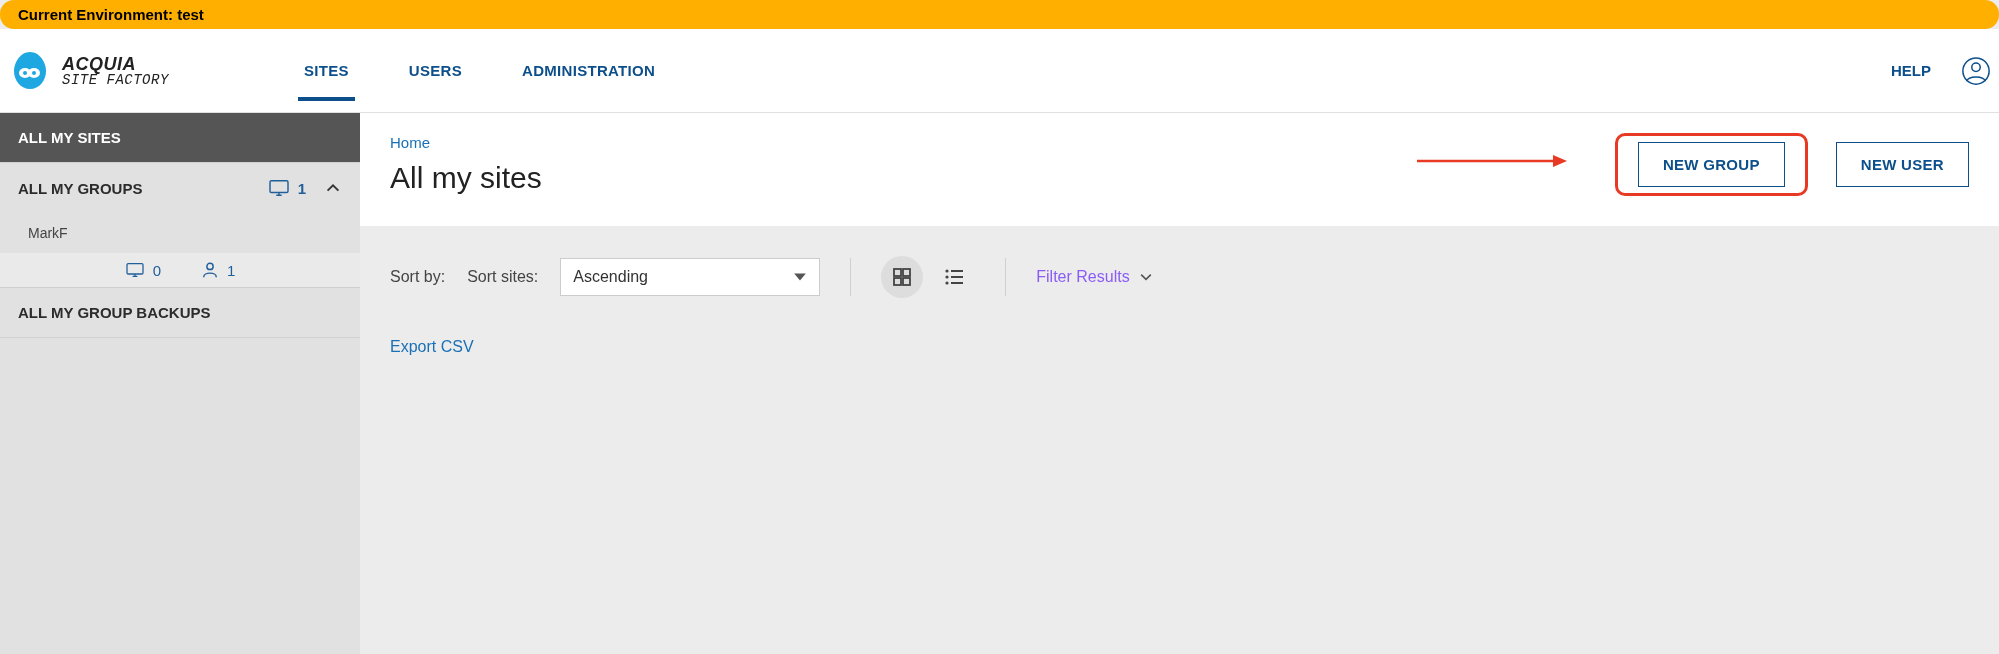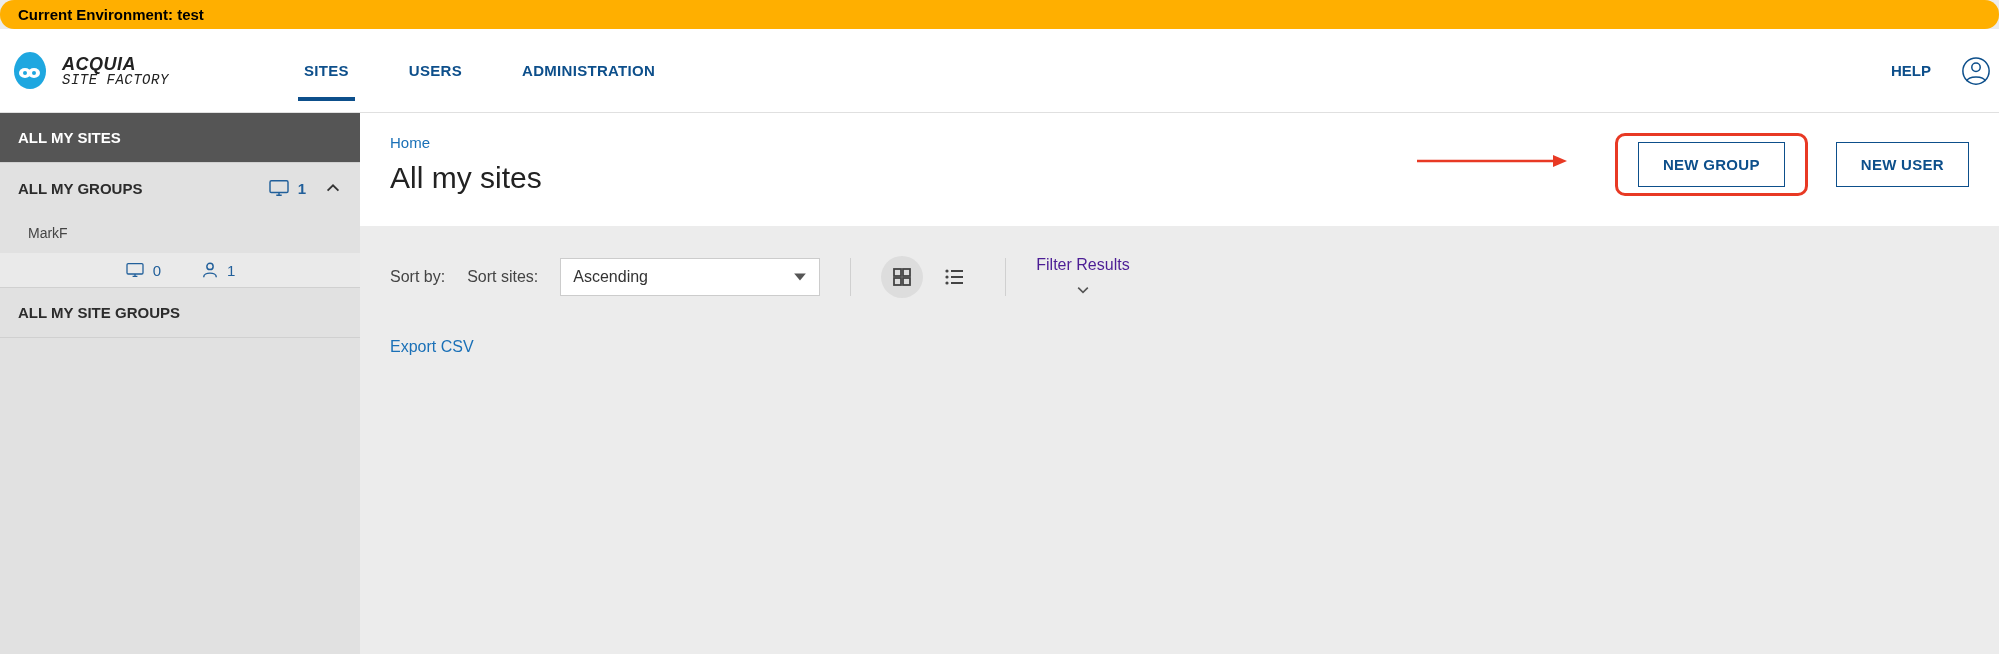--- a/index.html
+++ b/index.html
@@ -39,21 +39,21 @@
   .btn-wrap { }
   .highlight-box { border: 3px solid #e83924; border-radius: 10px; padding: 6px 20px; display: inline-block; }
   .toolbar { display: flex; align-items: center; padding: 30px 30px 0; gap: 22px; font-size: 16px; color: #444; justify-content: flex-start; }
   .tb-label { white-space: nowrap; }
   .select { background: #fff; border: 1px solid #ccc; height: 38px; width: 260px; display: flex; align-items: center; padding: 0 12px; cursor: pointer; justify-content: space-between; font-size: 16px; color: #333; }
   .select svg { width: 14px; height: 14px; }
   .divider { width: 1px; height: 38px; background: #d0d0d0; margin: 0 8px; }
   .view-toggle { display: flex; gap: 10px; align-items: center; }
   .view-btn { width: 42px; height: 42px; display: flex; align-items: center; justify-content: center; cursor: pointer; border-radius: 50%; }
   .view-btn.active { background: #ddd; }
-  .filter-link { display: flex; align-items: center; gap: 8px; cursor: pointer; color: #4c1d95; flex-direction: column; }
+  .filter-link { display: flex; align-items: center; gap: 8px; cursor: pointer; color: #8b5cf6; }
   .export-row { padding: 40px 30px; }
   .export-link { color: #1a70b7; font-size: 16px; cursor: pointer; }
   svg { display: block; }
 </style>
 </head>
 <body>
 
 <div class="env-banner">Current Environment: test</div>
 
 <div class="topbar">
@@ -127,21 +127,21 @@
           <svg width="18" height="18" viewBox="0 0 20 20">
             <circle cx="10" cy="6" r="3.5" fill="none" stroke="#215f9a" stroke-width="1.6"></circle>
             <path d="M3 18 C3 12 17 12 17 18" fill="none" stroke="#215f9a" stroke-width="1.6"></path>
           </svg>
           <span>1</span>
         </div>
       </div>
     </div>
     <div class="sb-block">
       <div class="sb-header">
-        <span>ALL MY SITE GROUPS</span>
+        <span>ALL MY GROUP BACKUPS</span>
       </div>
     </div>
   </div>
 
   <div class="content">
     <div class="content-header">
       <div class="ch-left">
         <div class="breadcrumb">Home</div>
         <h1 class="page-title">All my sites</h1>
       </div>

